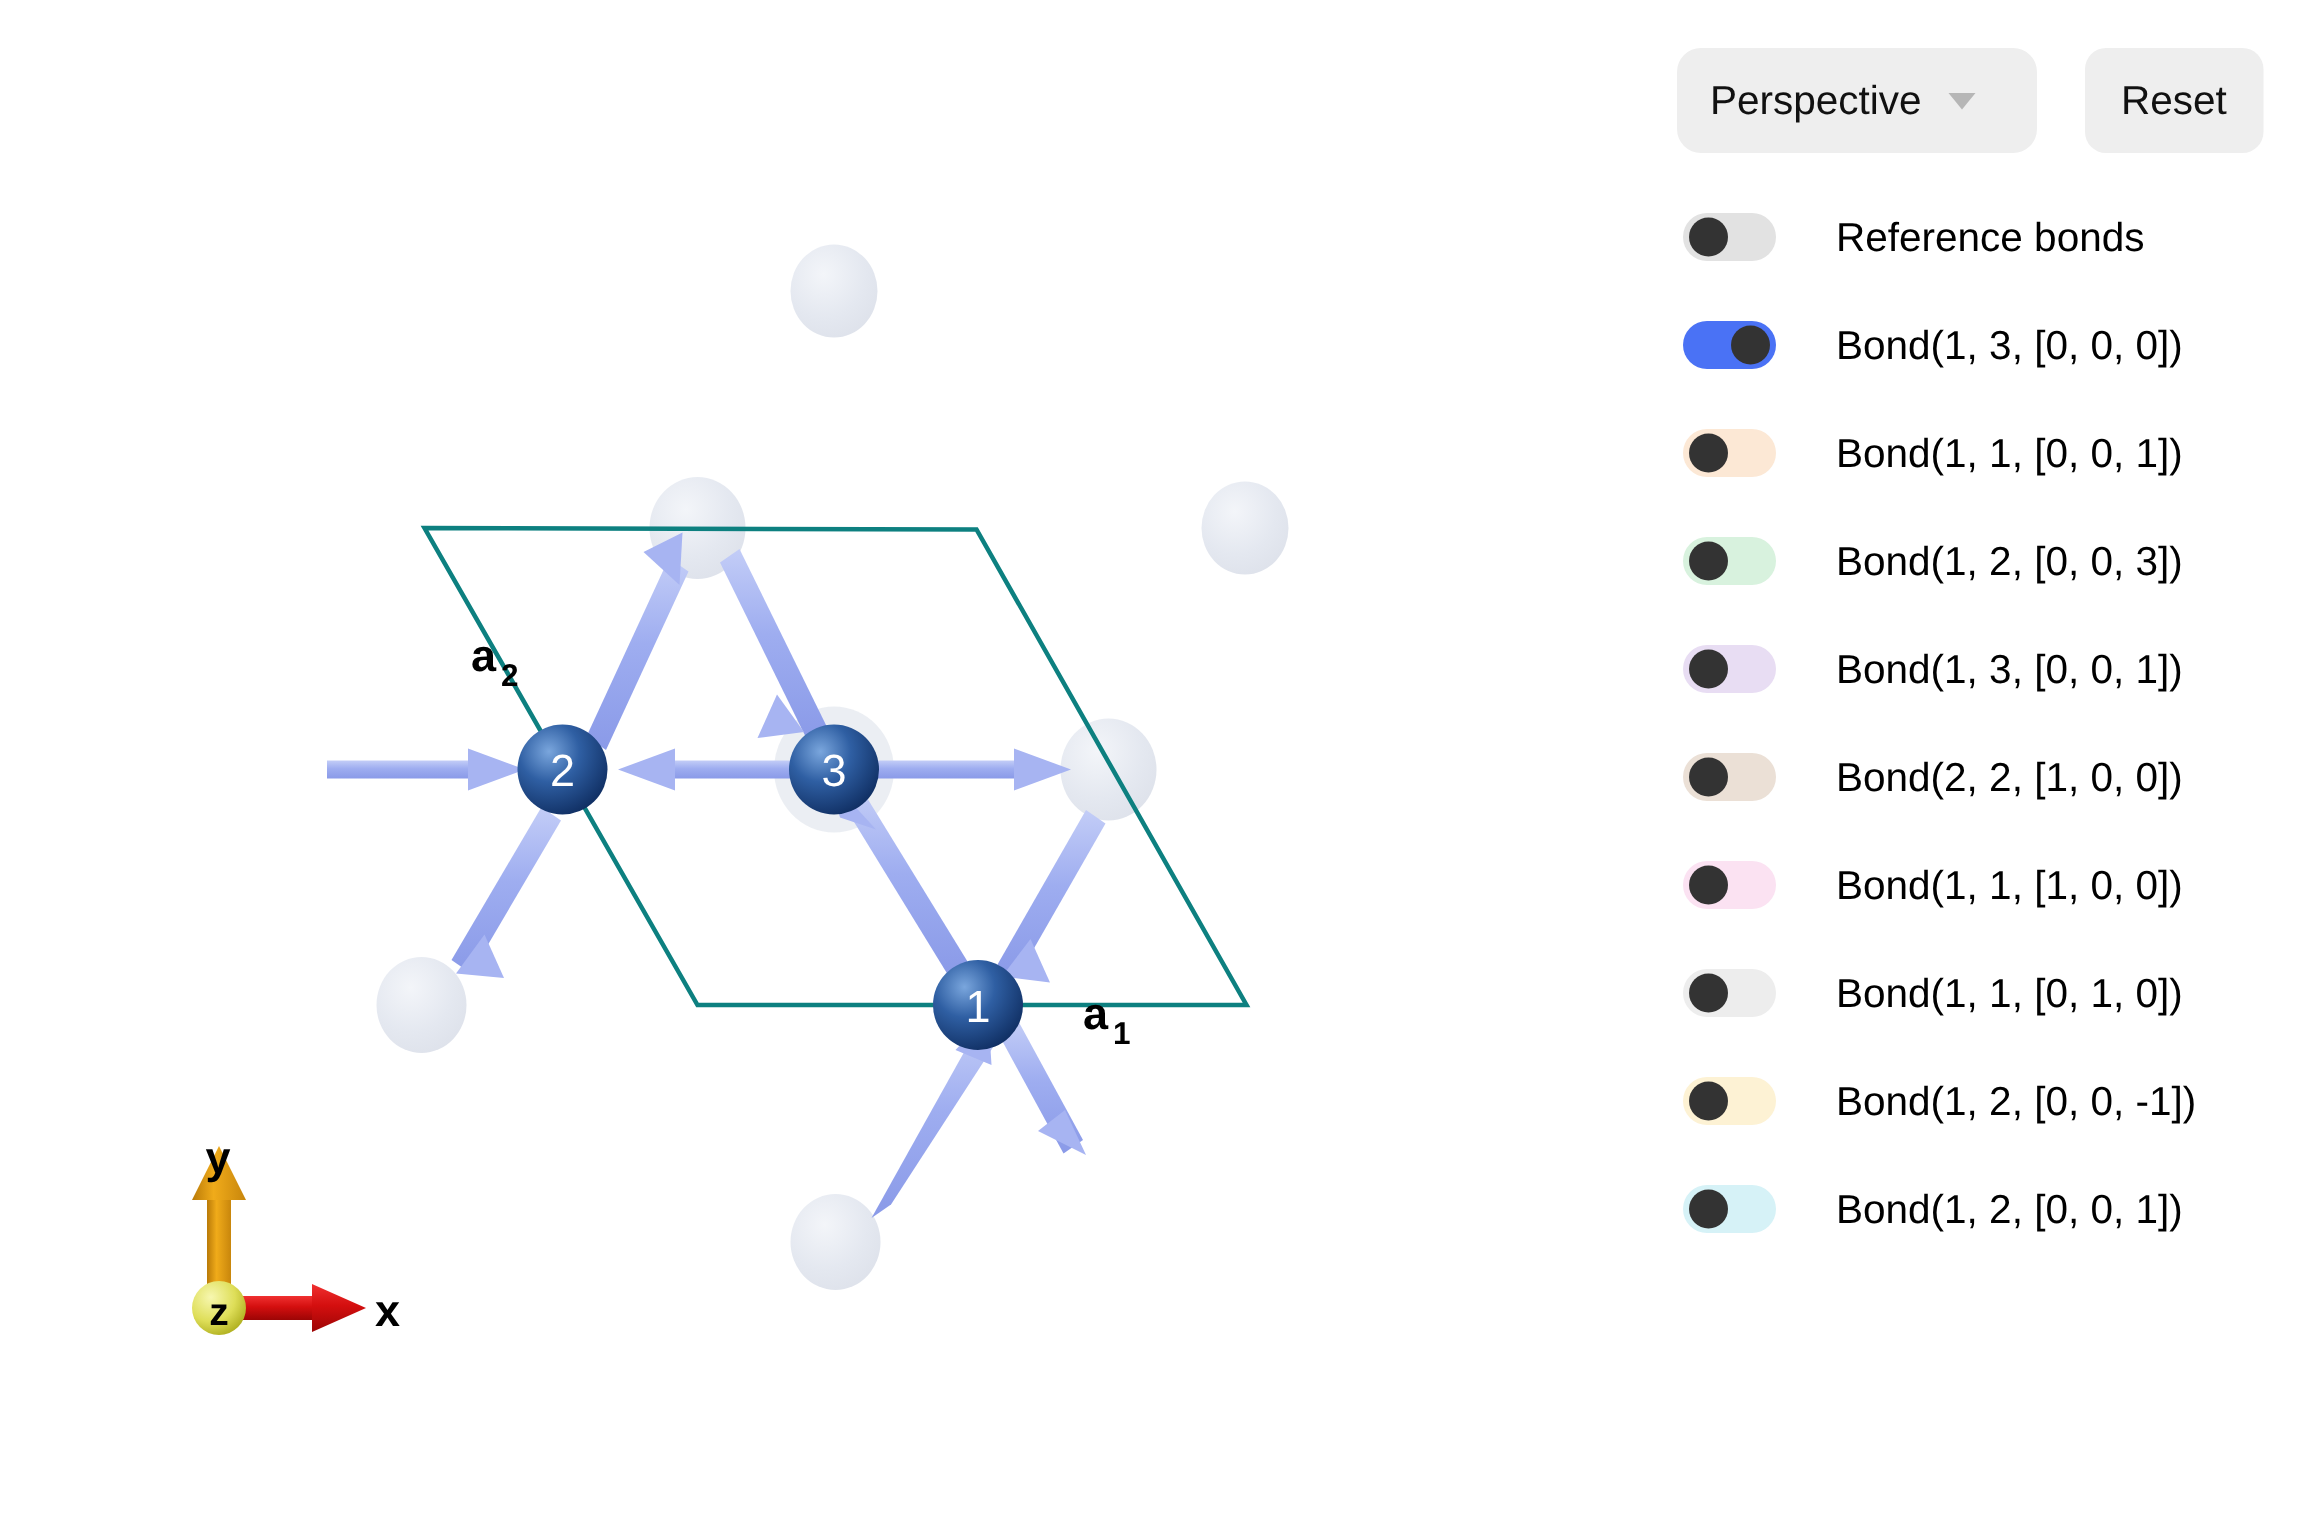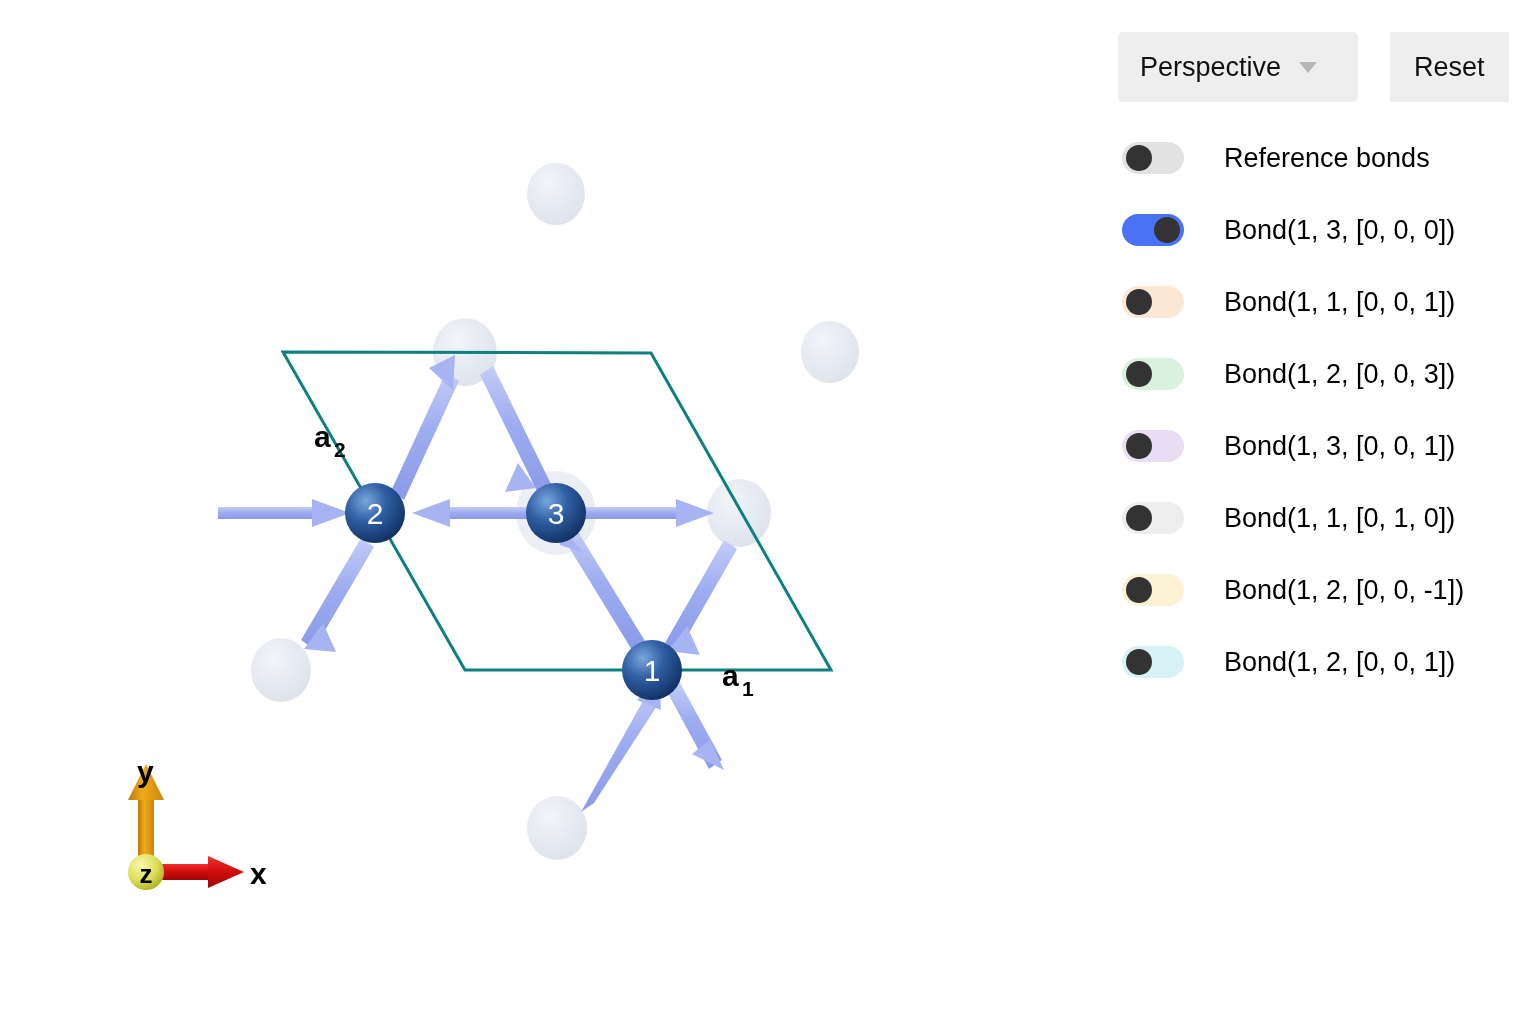--- a/index.html
+++ b/index.html
@@ -56,21 +56,21 @@
     left: 18px;
     top: 32px;
     display: flex;
     flex-direction: row;
     align-items: stretch;
     gap: 32px;
   }
   .select-box {
     background: #eeeeee;
     border: none;
-    border-radius: 5px;
+    border-radius: 16px;
     height: 70px;
     min-width: 240px;
     display: flex;
     align-items: center;
     padding: 0 20px 0 22px;
     gap: 18px;
     cursor: pointer;
     box-sizing: border-box;
   }
   .select-box .select-label {
@@ -83,21 +83,21 @@
     width: 0;
     height: 0;
     border-left: 9px solid transparent;
     border-right: 9px solid transparent;
     border-top: 11px solid #b6b6b6;
     flex: 0 0 auto;
   }
   .btn {
     background: #eeeeee;
     border: none;
-    border-radius: 1px;
+    border-radius: 14px;
     height: 70px;
     padding: 0 24px;
     font-size: 27px;
     color: #111111;
     font-family: "Liberation Sans", sans-serif;
     cursor: pointer;
     display: flex;
     align-items: center;
     box-sizing: border-box;
   }
@@ -336,20 +336,32 @@
           </div>
           <span class="legend-label">Bond(1, 2, [0, 0, 3])</span>
         </div>
         <div class="legend-row">
           <div class="toggle" style="background: rgb(232, 221, 243);">
             <div class="knob"></div>
           </div>
           <span class="legend-label">Bond(1, 3, [0, 0, 1])</span>
         </div>
         <div class="legend-row">
+          <div class="toggle" style="background: rgb(235, 224, 214);">
+            <div class="knob"></div>
+          </div>
+          <span class="legend-label">Bond(2, 2, [1, 0, 0])</span>
+        </div>
+        <div class="legend-row">
+          <div class="toggle" style="background: rgb(251, 226, 242);">
+            <div class="knob"></div>
+          </div>
+          <span class="legend-label">Bond(1, 1, [1, 0, 0])</span>
+        </div>
+        <div class="legend-row">
           <div class="toggle" style="background: rgb(237, 237, 237);">
             <div class="knob"></div>
           </div>
           <span class="legend-label">Bond(1, 1, [0, 1, 0])</span>
         </div>
         <div class="legend-row">
           <div class="toggle" style="background: rgb(253, 242, 212);">
             <div class="knob"></div>
           </div>
           <span class="legend-label">Bond(1, 2, [0, 0, -1])</span>

